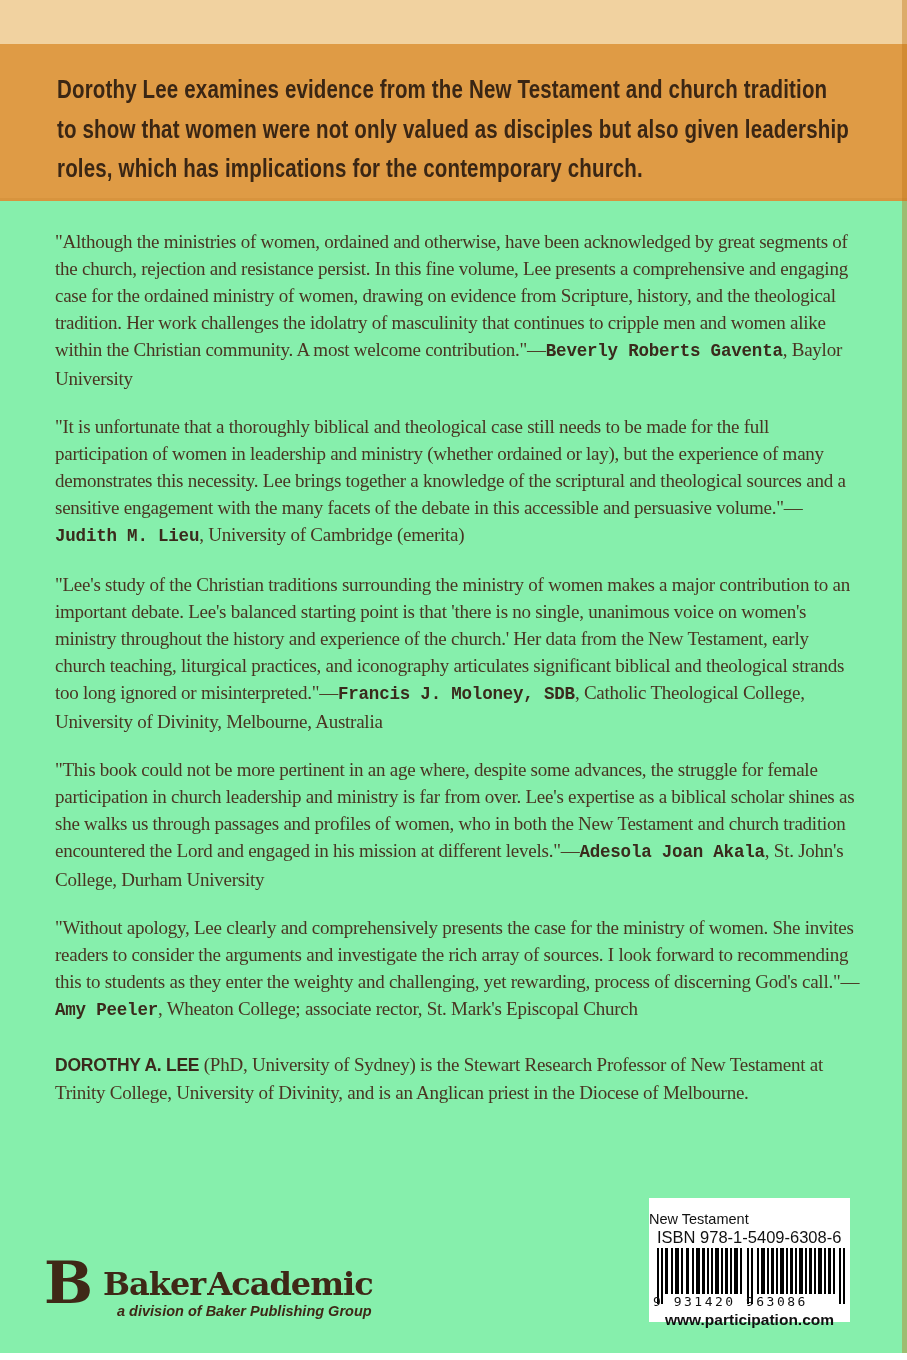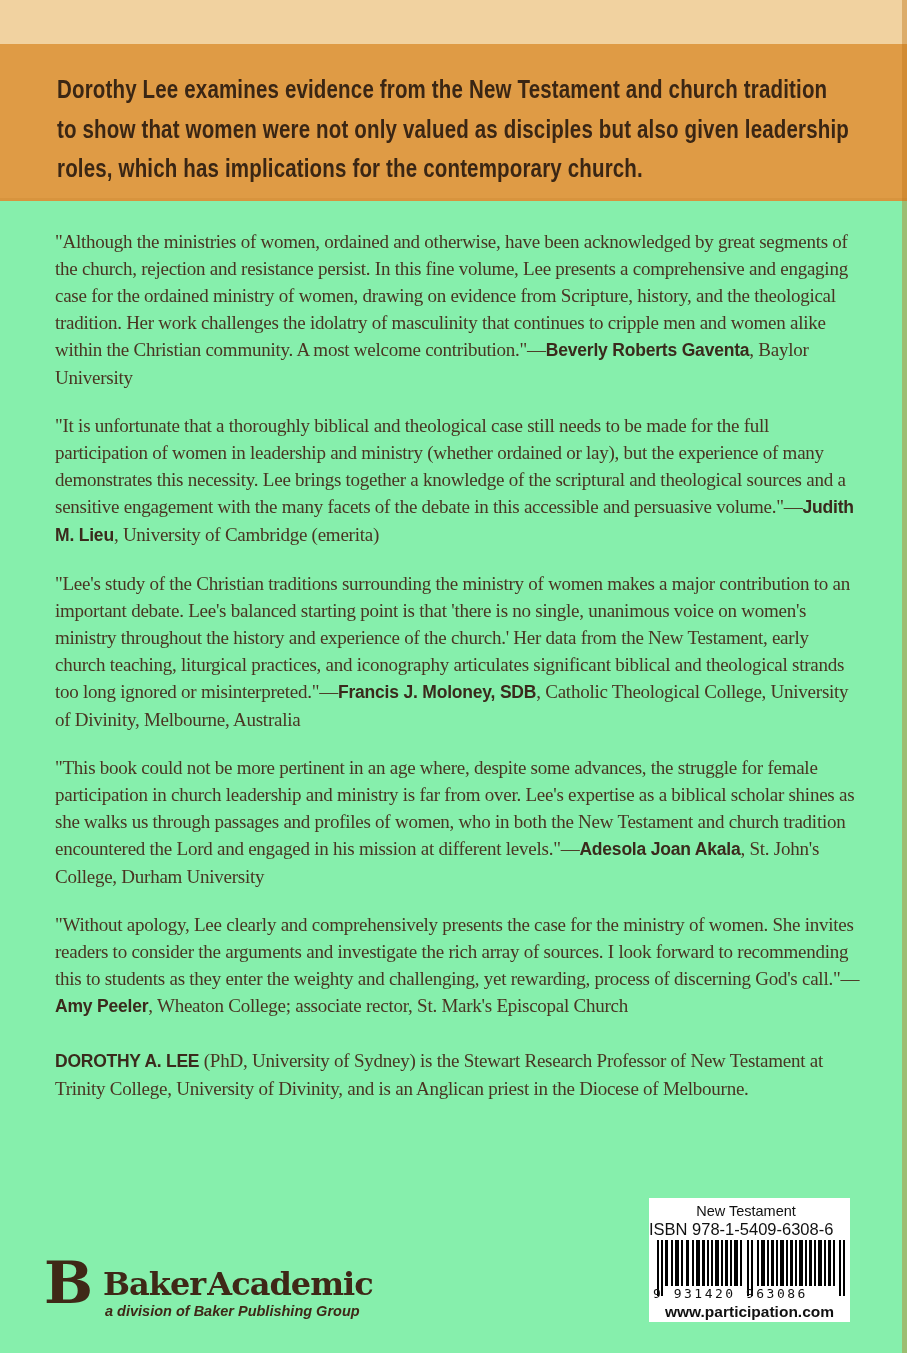--- a/index.html
+++ b/index.html
@@ -30,21 +30,21 @@
     letter-spacing:0.2px;
   }
   .content{
     position:absolute;left:55px;top:228px;width:805px;
     font-size:19px;line-height:27px;
     color:#4a3522;
     letter-spacing:-0.25px;
   }
   .content p{margin:0 0 21px 0;}
   .attr-name{
-    font-family:Liberation Sans, sans-serif;
+    font-family:Liberation Mono, monospace;
     font-weight:700;font-size:17.5px;
     color:#3a2a1c;
     letter-spacing:-0.2px;
     margin-top:20px;
   }
   .bio{margin-top:27px !important;}
   .bio-name{
     font-family:"Liberation Sans", sans-serif;
     font-weight:700;font-size:17.5px;
     color:#3a2a1c;
@@ -69,34 +69,34 @@
   .pub-name{
     font-family:"DejaVu Serif", serif;
     font-weight:700;font-size:32px;line-height:32px;
     letter-spacing:-1px;word-spacing:-8px;
     display:block;
   }
   .pub-tagline{
     font-family:"Liberation Sans", sans-serif;
     font-weight:700;font-style:italic;
     font-size:14.5px;line-height:18px;
-    margin-top:2px;margin-left:2px;
+    margin-top:2px;margin-left:14px;
   }
   .barcode-box{
     position:absolute;left:649px;top:1198px;width:201px;height:124px;
     background:#ffffff;
     font-family:"Liberation Sans", sans-serif;
     color:#111111;
   }
   .bc-cat{
-    text-align:center;padding:5px 7px 0 0;
+    text-align:left;padding:13px 7px 0 0;
     font-size:14.5px;line-height:16px;
   }
   .bc-isbn{
-    margin-top:1px;
+    padding-left:8px;margin-top:1px;
     font-size:16.5px;line-height:18px;
   }
   .bc-bars{display:block;margin:2px 0 0 8px;}
   .bc-digits{
     margin:-13px 0 0 4px;
     font-family:"DejaVu Sans Mono", monospace;
     font-size:13px;letter-spacing:2.5px;
     line-height:14px;
   }
   .bc-url{

